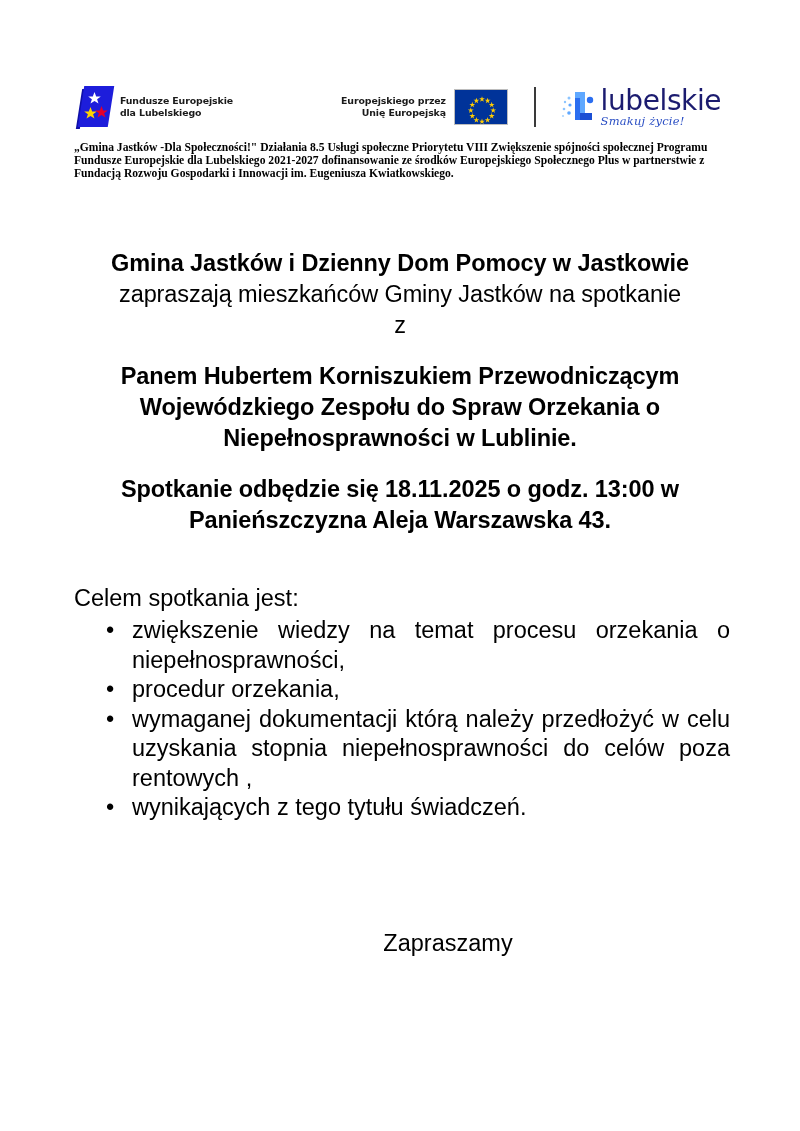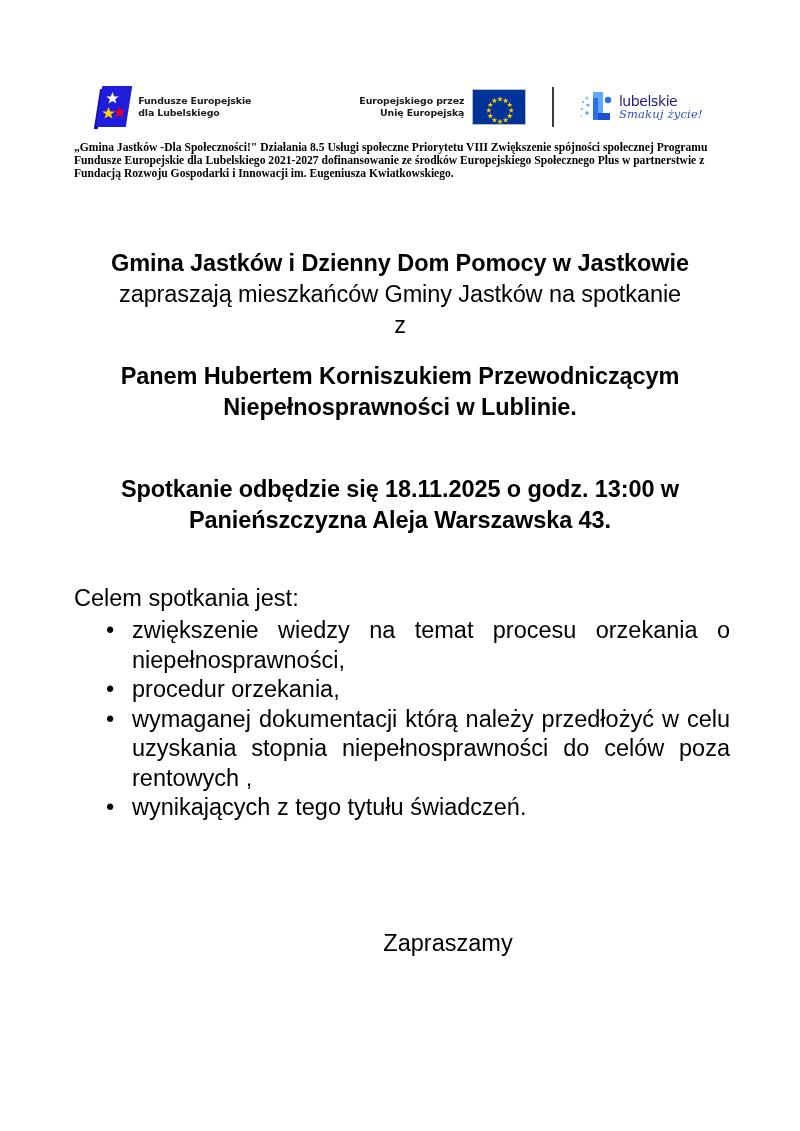--- a/index.html
+++ b/index.html
@@ -130,21 +130,21 @@
     position: relative;
     margin-right: 3px;
   }
   .lub-mark svg { position: absolute; left: 0; top: 0; }
   .lub-text {
     position: relative;
     line-height: 1;
   }
   .lub-word {
     font-family: "DejaVu Sans", sans-serif;
-    font-size: 14px;
+    font-size: 28px;
     font-weight: normal;
     color: #1b1b6f;
     letter-spacing: -0.4px;
     display: block;
   }
   .lub-tag {
     font-family: "DejaVu Serif", serif;
     font-style: italic;
     font-size: 11.5px;
     color: #2b4fc4;
@@ -333,20 +333,21 @@
       <div class="block-center">
         <div class="h-bold">Gmina Jastków i Dzienny Dom Pomocy w Jastkowie</div>
         <div class="h-reg">zapraszają mieszkańców Gminy Jastków na  spotkanie</div>
         <div class="h-reg">z</div>
       </div>
     </div>
 
     <div id="speaker-group">
       <div class="block-center">
         <div class="h-bold">Panem Hubertem Korniszukiem Przewodniczącym</div>
+        <div class="h-bold">Wojewódzkiego Zespołu do Spraw Orzekania o</div>
         <div class="h-bold">Niepełnosprawności w Lublinie.</div>
       </div>
     </div>
 
     <div id="details-group">
       <div class="block-center">
         <div class="h-bold">Spotkanie odbędzie się 18.11.2025 o godz. 13:00 w</div>
         <div class="h-bold">Panieńszczyzna Aleja Warszawska 43.</div>
       </div>
     </div>

